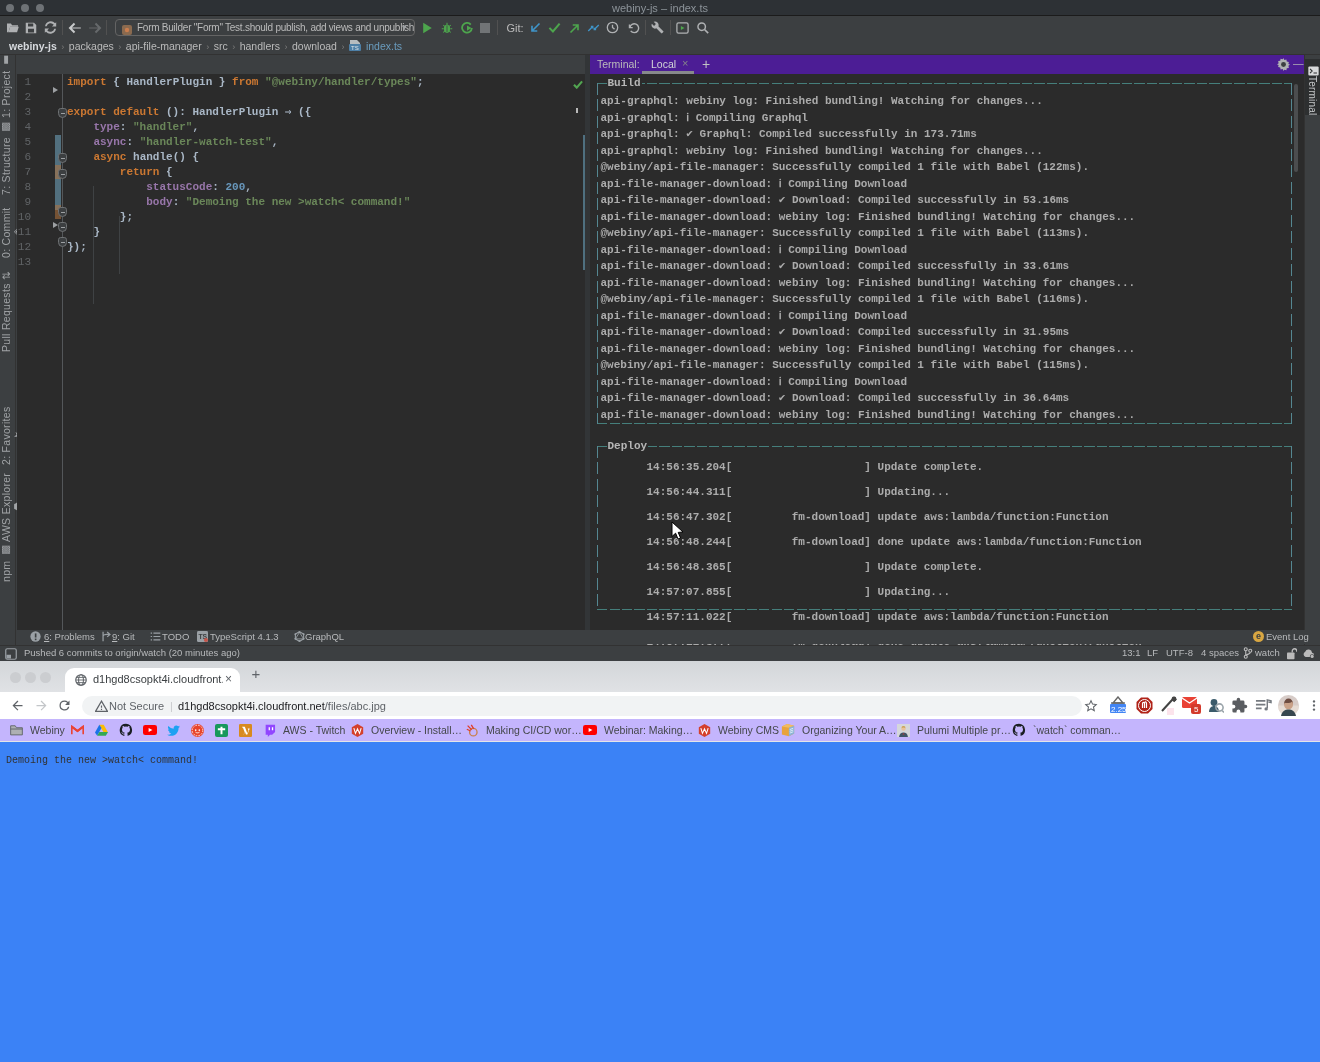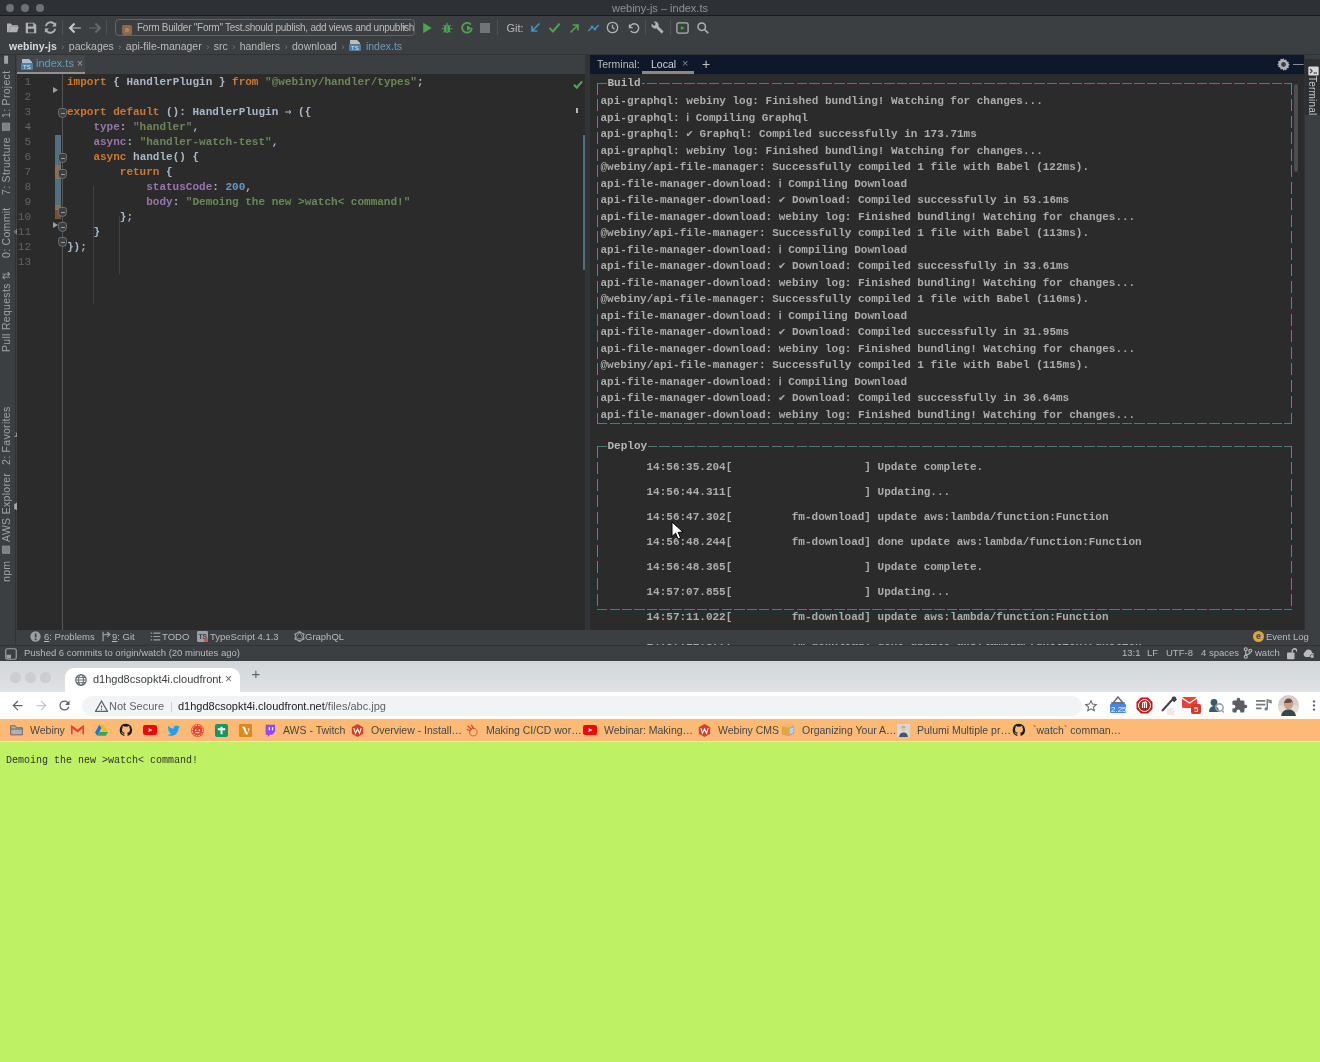--- a/index.html
+++ b/index.html
@@ -30,41 +30,41 @@
   #editor { position:absolute; left:17px; top:74px; width:568px; height:556px; background:#2b2b2b; font-family:"Liberation Mono", monospace; font-size:11px; line-height:15px; font-weight:bold; white-space:pre; }
   #gutter { position:absolute; left:0; top:1px; width:14px; text-align:right; color:#606366; font-weight:normal; }
   #gutterline { position:absolute; left:44.5px; top:0; width:1px; height:556px; background:#54575a; }
   #code { position:absolute; left:50px; top:1px; color:#a9b7c6; }
   .kw { color:#cc7832;text-align:center; } .str { color:#6a8759; } .fld { color:#9876aa; } .num { color:#6897bb; }
   .foldb { position:absolute; left:41px; width:9px; height:10px; border:1px solid #6e7173; border-radius:3px 3px 5px 5px; background:#3c3f41; }
   .foldb:after { content:""; position:absolute; left:1.5px; top:3.5px; width:4px; height:1.5px; background:#9da0a3; }
   
   #splitter { position:absolute; left:585px; top:55px; width:5px; height:575px; background:#323537; }
   
-  #termhead { position:absolute; left:590px; top:55px; width:714px; height:19px; background:#0f172a; font-size:10.5px; color:#bbbbbb; }
+  #termhead { position:absolute; left:590px; top:55px; width:714px; height:19px; background:#4c1d95; font-size:10.5px; color:#bbbbbb; }
   #term { position:absolute; left:590px; top:74px; width:714px; height:556px; background:#2b2b2b; font-family:"Liberation Mono", monospace; font-size:11px; font-weight:bold; color:#acacac; white-space:pre; }
   .tbox { position:absolute; left:6.5px; }
   .tbox .bt,.tbox .bb { position:absolute; left:0; right:0; height:1px; background:repeating-linear-gradient(90deg,#457f7c 0 10px,transparent 10px 12.5px); }
   .tbox .bl,.tbox .br { position:absolute; top:0; bottom:0; width:1px; background:repeating-linear-gradient(180deg,#558791 0 12px,transparent 12px 16.5px); }
   .tbox .bt{top:0;} .tbox .bb{bottom:0;} .tbox .bl{left:0;} .tbox .br{right:0;}
   .tlabel { position:absolute; top:-8px; left:10px; background:#2b2b2b; padding:0 1px; color:#b6b6b6; line-height:16px; }
   .tline { position:absolute; left:10px; }
   
   #botbar { position:absolute; left:17px; top:630px; width:1303px; height:14px; background:#3c3f41; color:#b8babc; font-size:9.5px; }
   #statusbar { position:absolute; left:0; top:645px; width:1320px; height:16px; background:#3c3f41; border-top:1px solid #323232; color:#b8babc; font-size:9.5px; }
   
   #chrome { position:absolute; left:0; top:661px; width:1320px; height:401px; background:#fff; }
   #ctabstrip { position:absolute; left:0; top:0; width:1320px; height:31px; background:linear-gradient(#d3d6d9,#e0e2e5); }
   .ctl { position:absolute; top:11px; width:11px; height:11px; border-radius:50%; background:#cbcdd0; }
   #ctab { position:absolute; left:65px; top:7px; width:175px; height:24px; background:#fff; border-radius:9px 9px 0 0; }
   #ctoolbar { position:absolute; left:0; top:31px; width:1320px; height:27px; background:#fff; }
   #urlpill { position:absolute; left:82px; top:3.5px; width:1000px; height:20px; background:#f1f3f4; border-radius:11px; font-size:11px; color:#5f6368; line-height:20px; }
-  #cbookmarks { position:absolute; left:0; top:58px; width:1320px; height:23px; background:#fdba74; border-bottom:1px solid #e4e5e7; font-size:10.5px; color:#44474a; }
+  #cbookmarks { position:absolute; left:0; top:58px; width:1320px; height:23px; background:#c4b5fd; border-bottom:1px solid #e4e5e7; font-size:10.5px; color:#44474a; }
   .bm { position:absolute; top:0; height:22px; display:flex; align-items:center; gap:7px; white-space:nowrap; }
-  #cpage { position:absolute; left:0; top:81px; width:1320px; height:320px; background:#bef264; }
+  #cpage { position:absolute; left:0; top:81px; width:1320px; height:320px; background:#3b82f6; }
   #pagetext { position:absolute; left:6px; top:13px; font-family:"Liberation Mono", monospace; font-size:10px; color:#333; }
   .icon { display:inline-block; vertical-align:middle; }
 </style>
 </head>
 <body>
 <div id="ide">
 
   <div id="titlebar">
     <div id="title-text">webiny-js – index.ts</div>
     <div class="tl" style="left:6px;"></div>
@@ -203,27 +203,20 @@
   </div>
   <div id="rstrip">
     <div style="position:absolute;left:0;top:4px;width:16px;height:56px;background:#2d2f30;"></div>
     <span style="position:absolute;left:2.5px;top:7px;"><svg width="11" height="10" viewBox="0 0 16 14">
           <rect x="0.5" y="0.5" width="15" height="13" rx="1.5" fill="#d8d9da"></rect>
           <path d="M3 4l3 3-3 3M8 10h5" stroke="#2d2f30" stroke-width="1.6" fill="none"></path>
         </svg></span>
     <div class="vlabel-r" style="top:19px;height:44px;font-size:10px;">Terminal</div>
   </div>
 
-  <div id="tabsrow">
-      <div id="edtab"><span style="position:absolute;left:4px;top:3px;"><svg width="13" height="12" viewBox="0 0 13 12">
-            <rect x="0" y="5" width="12" height="7" rx="1" fill="#4d7fa6"></rect>
-            <path d="M1 5V1h7l3 3v1" fill="#b6bcbf"></path>
-            <text x="2" y="11" font-size="6" fill="#dfe6ea" font-family="Liberation Sans">TS</text>
-          </svg></span>index.ts <span style="color:#9da0a3;font-size:10px;">×</span></div>
-    </div>
   <div id="editor">
     <div id="gutter">1
 2
 3
 4
 5
 6
 7
 8
 9

